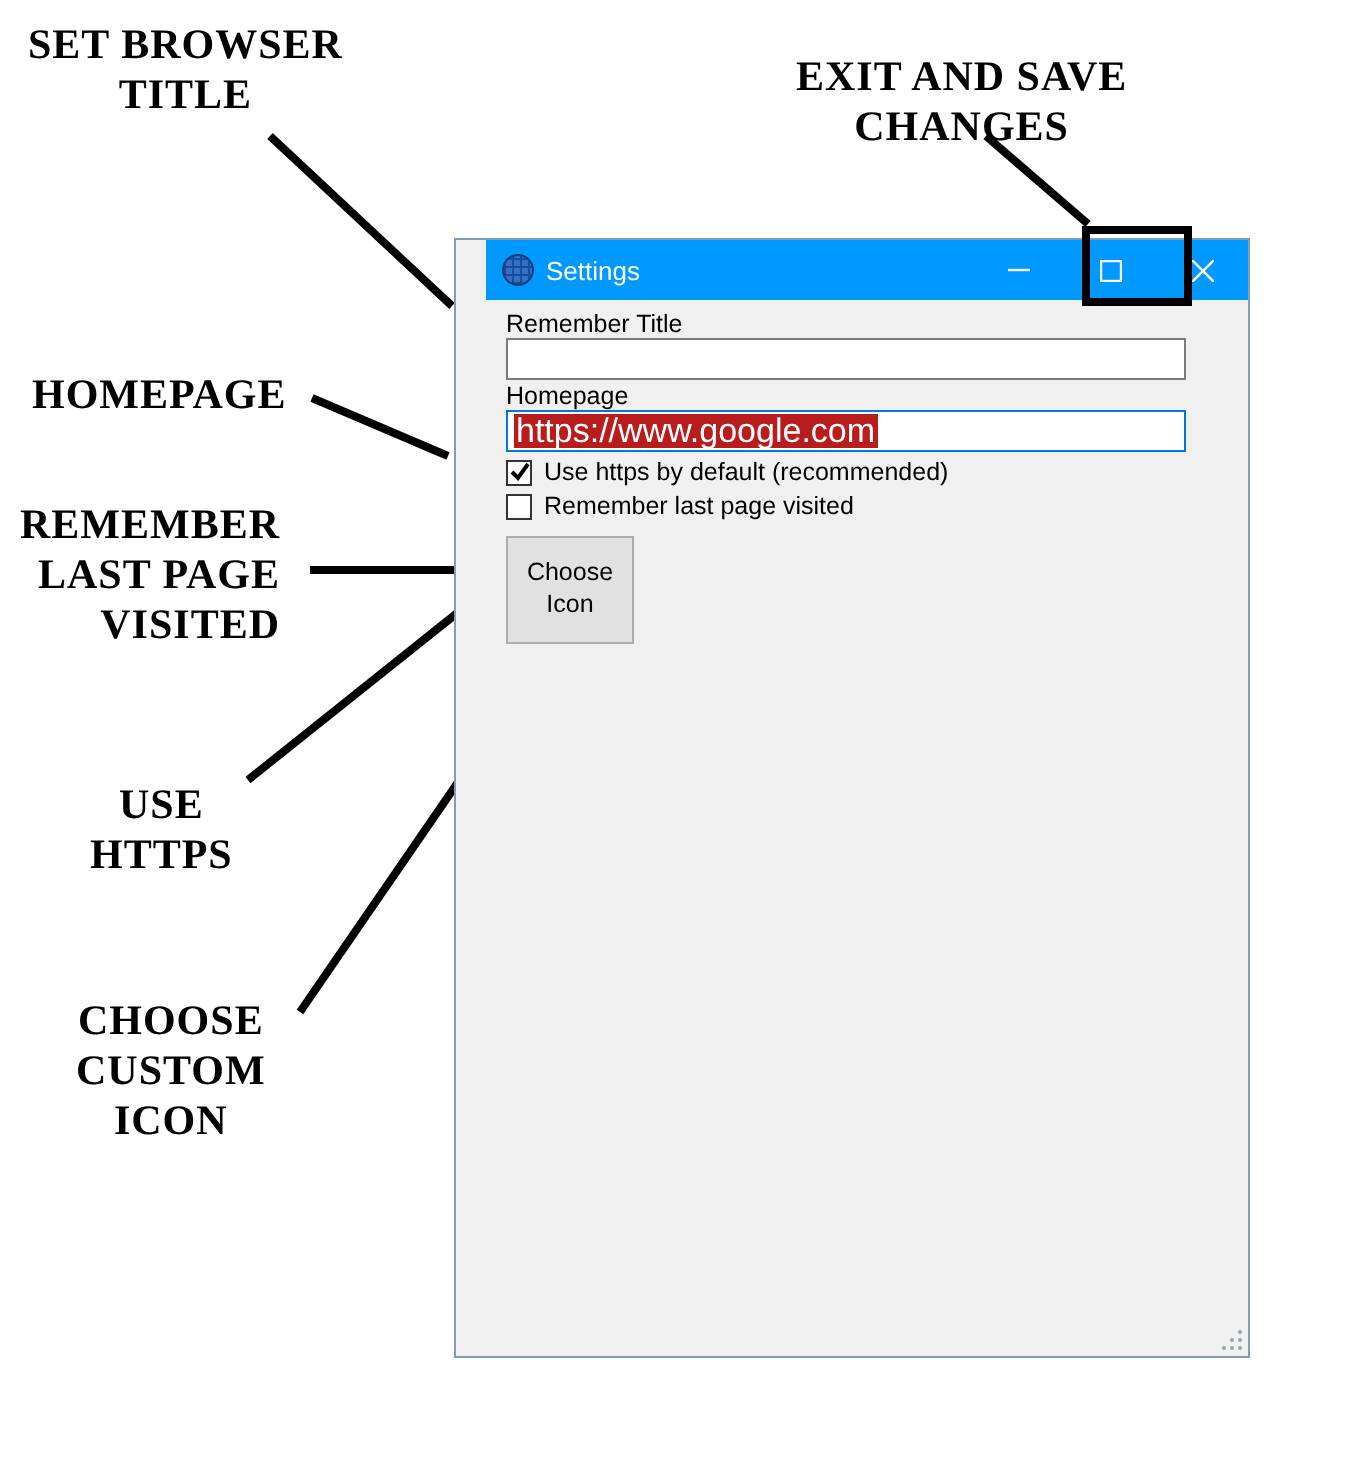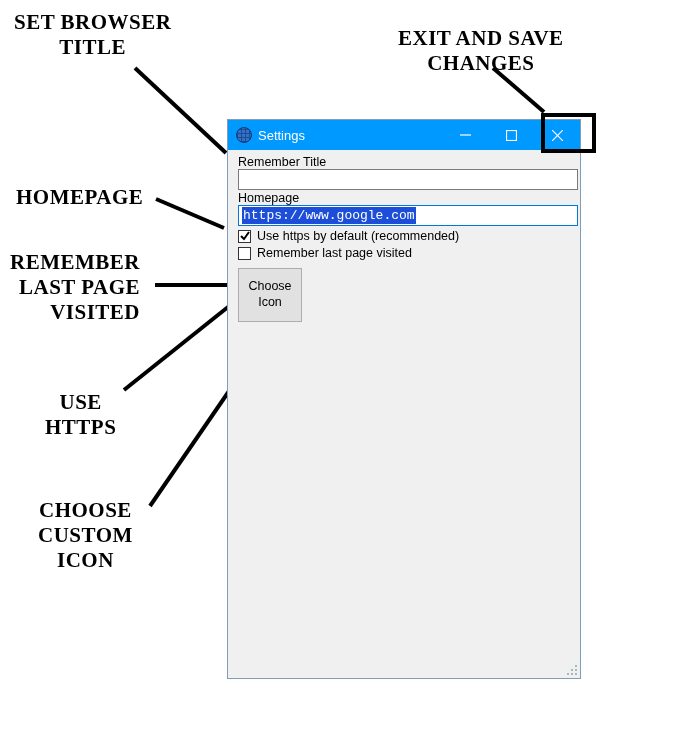--- a/index.html
+++ b/index.html
@@ -31,24 +31,25 @@
     left: 0; top: 0;
     width: 677px; height: 730px;
     pointer-events: none;
   }
 
   
   .window {
     position: absolute;
     left: 227px;
     top: 119px;
-    width: 354px;
+    width: 398px;
     height: 560px;
     background: #f0f0f0;
     border: 1px solid #7f9db9;
+    padding-left: 15px;
   }
   .titlebar {
     height: 30px;
     background: #0099ff;
     display: flex;
     align-items: center;
     color: #fff;
     font-size: 13px;
   }
   .tb-icon {
@@ -97,27 +98,26 @@
     background: #fff;
     font-size: 13px;
     padding: 1px 3px;
     display: block;
   }
   .txt-input.focus {
     border: 1px solid #0078d7;
     outline: none;
   }
   .fake-selected {
-    background: #1d4ed8;
+    background: #b91c1c;
     color: #fff;
     padding: 0 1px;
     display: inline-block;
-    font-size: 13px;
+    font-size: 17px;
     line-height: 17px;
-    font-family: Liberation Mono, monospace;
   }
   .check-row {
     display: flex;
     align-items: center;
     margin-top: 3px;
     gap: 6px;
     font-size: 12.5px;
   }
   .check-box {
     width: 13px; height: 13px;

